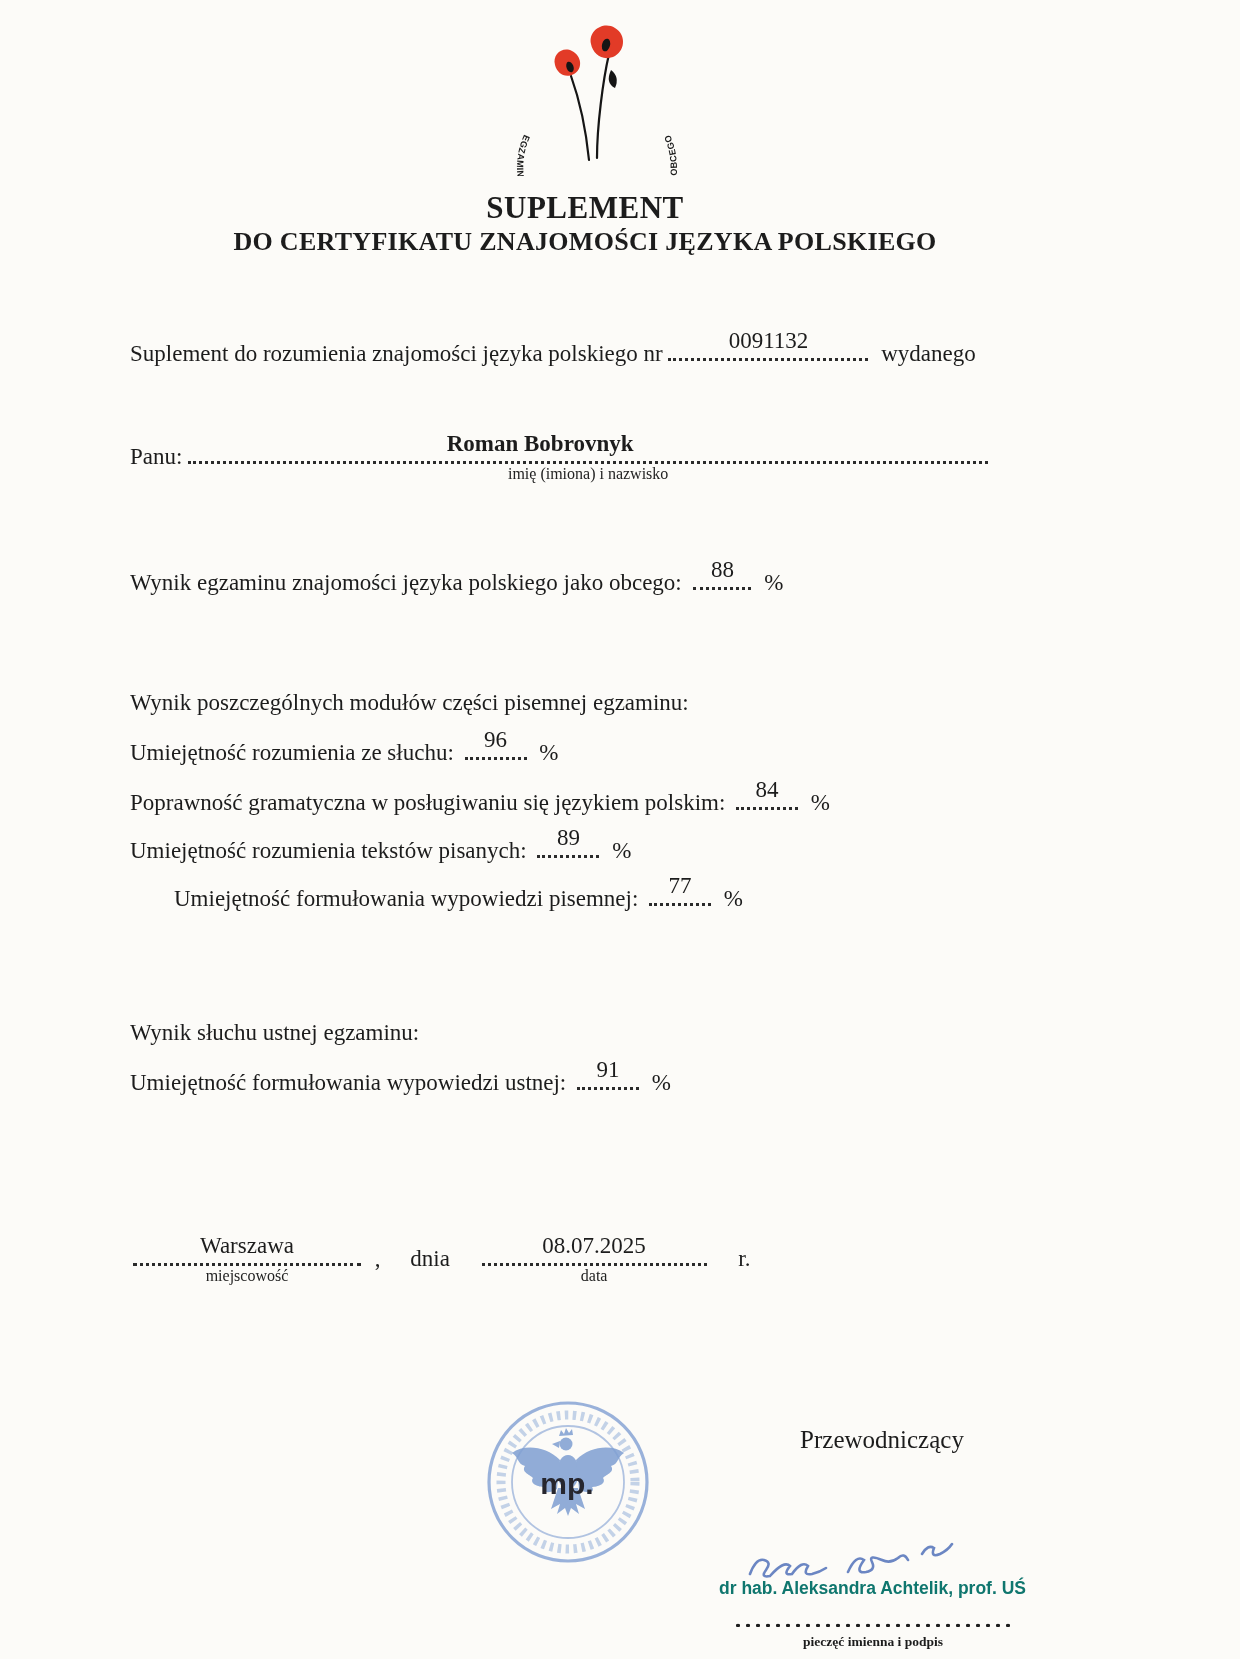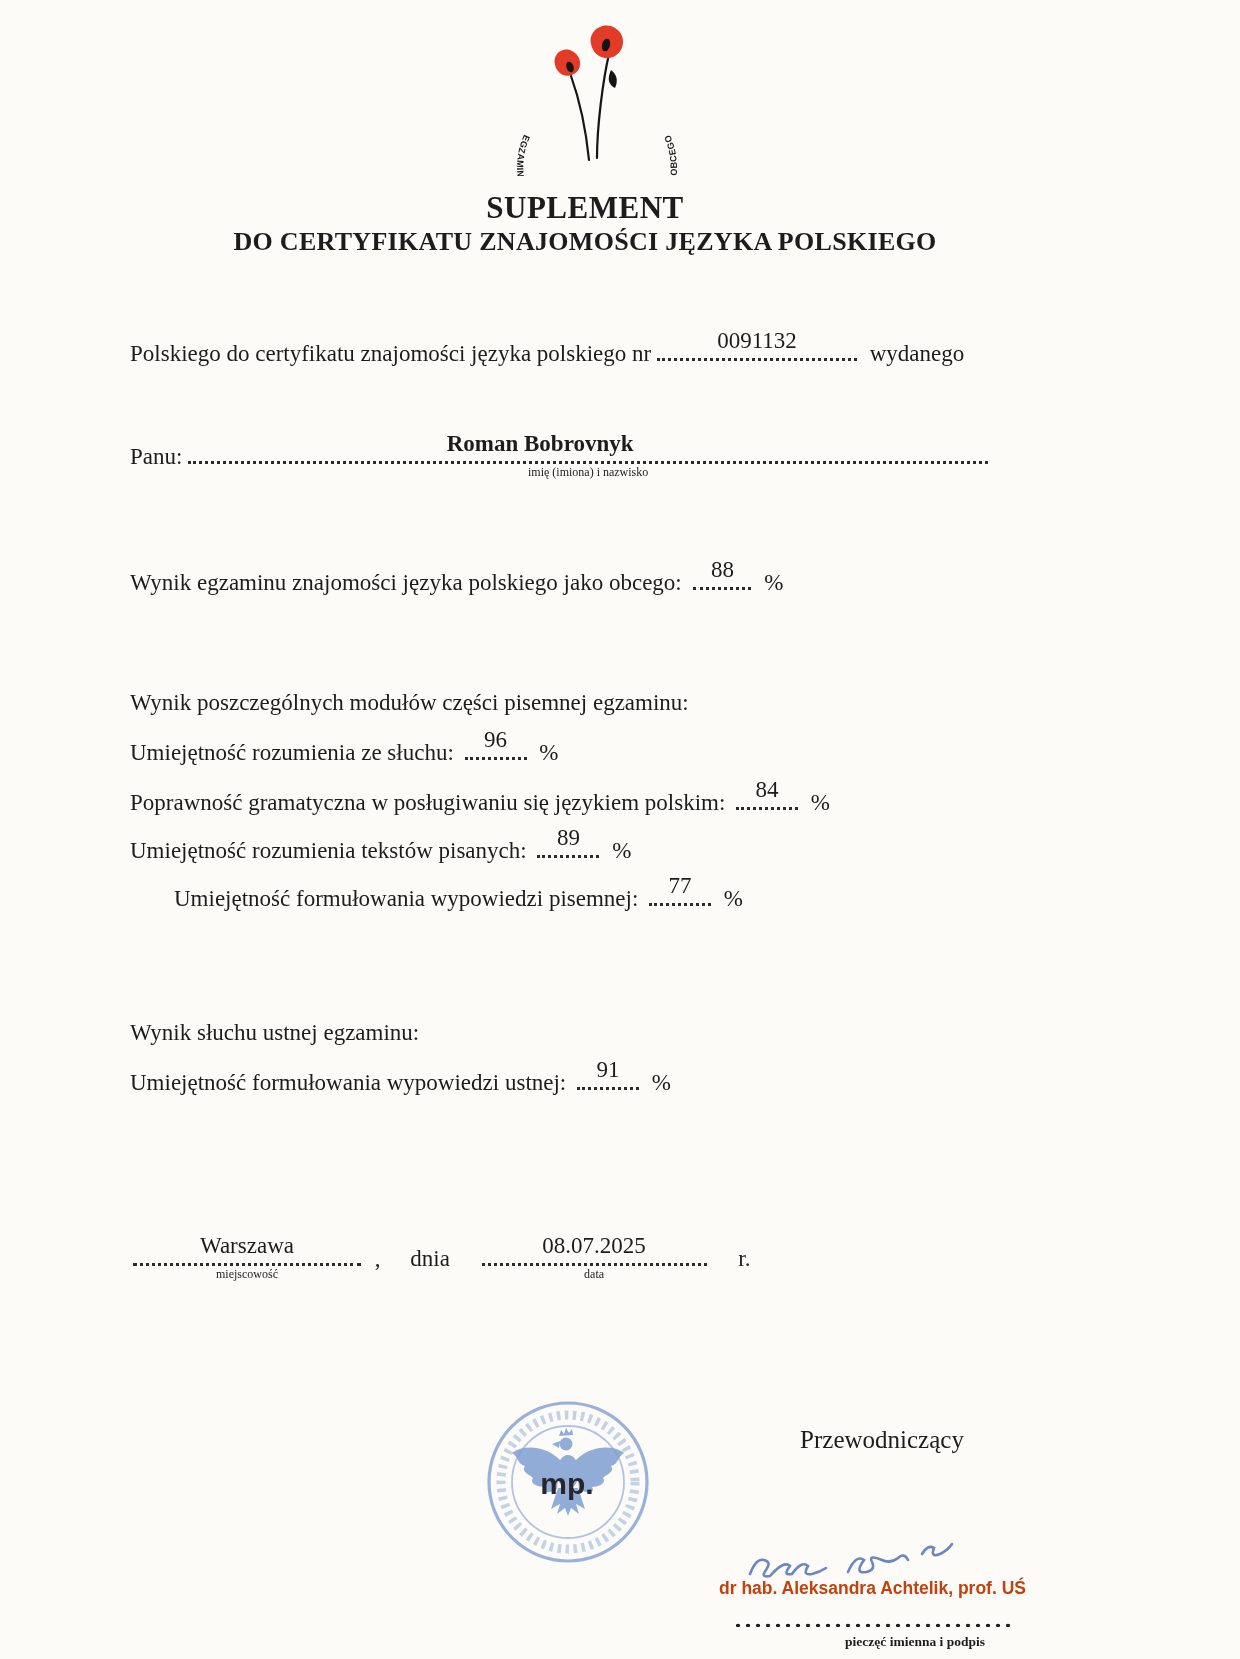--- a/index.html
+++ b/index.html
@@ -20,29 +20,29 @@
     border-bottom:3px dotted #2b2b2b;vertical-align:baseline;
   }
   .dotleader .val{
     position:absolute;left:0;bottom:4px;width:100%;text-align:center;
     font-size:23px;white-space:nowrap;
   }
   .dotleader .val.bold{font-weight:bold;}
   .dotleader .val.shift{left:-6%;}
   .dotleader .cap{
     position:absolute;left:0;top:6px;width:100%;text-align:center;
-    font-size:12px;color:#222;white-space:nowrap;
+    font-size:16px;color:#222;white-space:nowrap;
   }
   .unit{margin-left:7px;}
   .suffix{margin-left:7px;}
 
   .blue-sans{font-family:"Liberation Sans", sans-serif;}
   .stamp-l1{font-size:17px;font-weight:bold;letter-spacing:1.5px;color:#5d86c6;opacity:.92;}
   .stamp-l23{font-size:16.5px;color:#6c90cd;opacity:.95;}
-  .stamp-name{font-size:17.5px;font-weight:bold;color:#c2410c;}
+  .stamp-name{font-size:17.5px;font-weight:bold;color:#0f766e;}
   .chairman{font-size:25px;}
 
   .spaced-dots{
     height:5px;
     background-image:radial-gradient(circle, #1d1d1d 1.7px, transparent 2.1px);
     background-size:10px 5px;background-repeat:repeat-x;background-position:0 1px;
   }
   .small-cap{font-size:13.5px;font-weight:bold;}
 </style>
 </head>
@@ -69,21 +69,21 @@
 
       <path d="M106,36 c-3,-14 13,-23 24,-16 c12,7 10,24 -2,29 c-11,4 -20,-3 -22,-13 z" fill="#e23b27"></path>
       <ellipse cx="121" cy="37" rx="4" ry="6.5" fill="#151515" transform="rotate(15 121 37)"></ellipse>
     </svg>
   </div>
 
   <div class="abs center title1" style="left:0;top:190px;width:1170px;">SUPLEMENT</div>
   <div class="abs center title2" style="left:0;top:227px;width:1170px;">DO CERTYFIKATU ZNAJOMOŚCI JĘZYKA POLSKIEGO</div>
 
   <div class="abs line" style="left:130px;top:341px;">
-    <span>Polskiego do certyfikatu znajomości języka polskiego nr</span>
+    <span>Suplement do rozumienia znajomości języka polskiego nr</span>
     <span class="dotleader" style="width:200px;">
       <span class="val">0091132</span>
     </span>
     <span class="suffix">wydanego</span>
   </div>
 
   <div class="abs line" style="left:130px;top:444px;">
     <span>Panu:</span>
     <span class="dotleader" style="width:800px;">
       <span class="val bold shift">Roman Bobrovnyk</span>
@@ -180,15 +180,15 @@
 
   <div class="abs" style="left:742px;top:1536px;">
     <svg width="285" height="52" viewBox="0 0 285 52">
       <path d="M8,38 q6,-16 14,-14 q8,2 2,10 q-6,8 4,6 q14,-16 20,-10 q-8,10 2,8 q10,-14 16,-8 q-6,10 4,8 q8,-2 14,-6 m22,4 q8,-18 16,-12 q-10,14 2,12 q10,-2 6,-10 q-4,-8 10,-2 q8,4 16,-2 q6,-6 10,2 m14,-6 q6,-10 12,-6 q-4,10 6,6 q8,-4 12,-10" stroke="#5b79bd" stroke-width="2.6" fill="none" stroke-linecap="round" opacity="0.9"></path>
     </svg>
   </div>
 
   <div class="abs center blue-sans stamp-name" style="left:700px;top:1578px;width:345px;">dr hab. Aleksandra Achtelik, prof. UŚ</div>
 
   <div class="abs spaced-dots" style="left:733px;top:1622px;width:280px;"></div>
-  <div class="abs center small-cap" style="left:775px;top:1634px;width:280px;">pieczęć imienna i podpis</div>
+  <div class="abs center small-cap" style="left:733px;top:1634px;width:280px;">pieczęć imienna i podpis</div>
 
 </div>
 
 </body></html>

